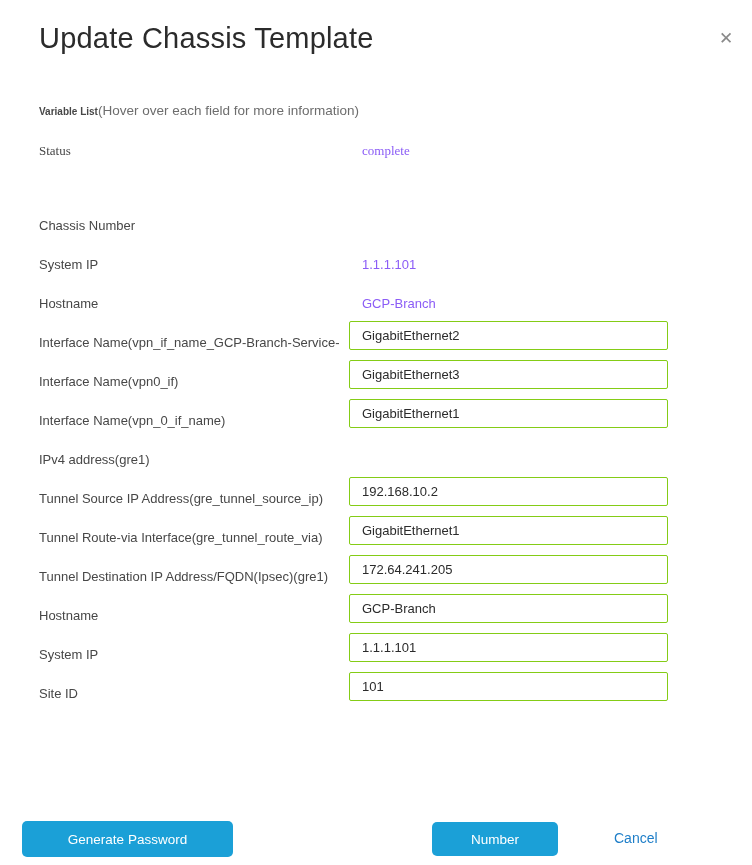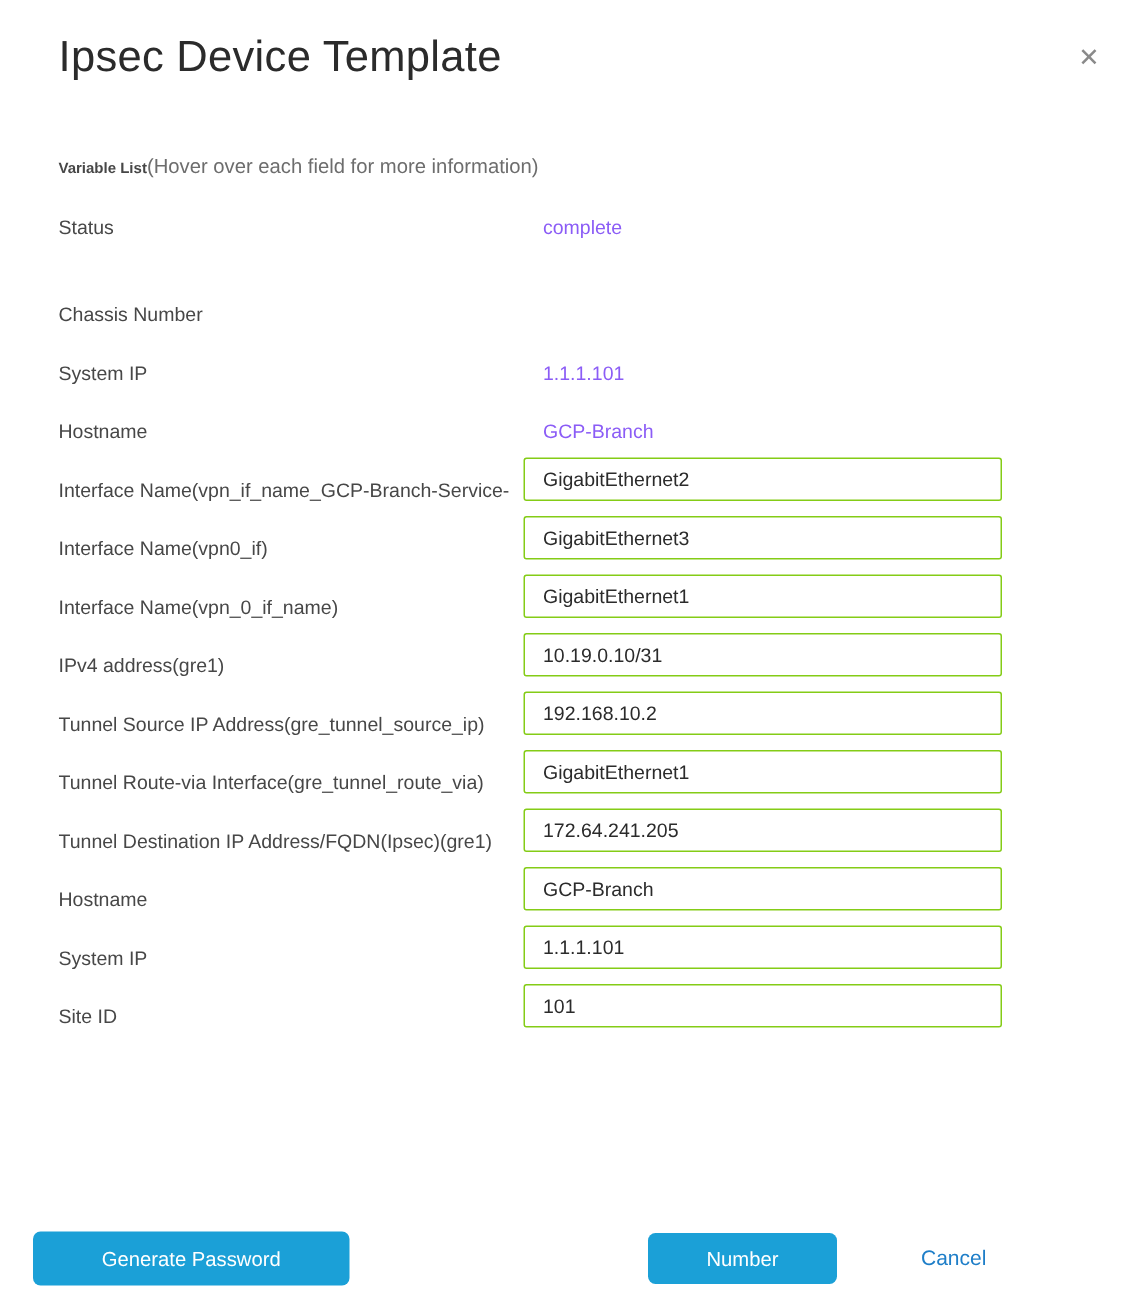--- a/index.html
+++ b/index.html
@@ -54,21 +54,21 @@
   }
   .row .label {
     flex: 0 0 310px;
     width: 310px;
     font-size: 13px;
     color: #474747;
     white-space: nowrap;
     overflow: hidden;
   }
   .static-row { height: 18px; margin-bottom: 21px; }
-  .static-row.big-gap { margin-bottom: 40px; }
+  .static-row.big-gap { margin-bottom: 56px; font-family: Liberation Serif, serif; }
   .static-row.small-gap { margin-bottom: 9px; }
   .static-row .value {
     font-size: 13px;
     color: #8b5cf6;
     padding-left: 13px;
     white-space: nowrap;
   }
   .input-row { height: 29px; margin-bottom: 10px; align-items: flex-end; }
   .input-row input {
     flex: 0 0 319px;
@@ -110,21 +110,21 @@
     font-family: "Liberation Sans", "DejaVu Sans", sans-serif;
   }
 </style>
 </head>
 <body>
 
 <div class="modal">
 
   <div class="close-btn">✕</div>
 
-  <h1 class="dialog-title">Ipsec Device Template</h1>
+  <h1 class="dialog-title">Update Chassis Template</h1>
 
   <div class="section-heading">
     <span class="heading-strong">Variable List</span><span>(Hover over each field for more information)</span>
   </div>
 
   <div class="fields">
 
     <div class="row static-row big-gap">
       <div class="label">Status</div>
       <div class="value">complete</div>
@@ -149,21 +149,20 @@
     <div class="row input-row">
       <div class="label">Interface Name(vpn0_if)</div>
       <input type="text" value="GigabitEthernet3" style="">
     </div>
     <div class="row input-row">
       <div class="label">Interface Name(vpn_0_if_name)</div>
       <input type="text" value="GigabitEthernet1" style="">
     </div>
     <div class="row input-row">
       <div class="label">IPv4 address(gre1)</div>
-      <input type="text" value="10.19.0.10/31" style="">
     </div>
     <div class="row input-row">
       <div class="label">Tunnel Source IP Address(gre_tunnel_source_ip)</div>
       <input type="text" value="192.168.10.2" style="">
     </div>
     <div class="row input-row">
       <div class="label">Tunnel Route-via Interface(gre_tunnel_route_via)</div>
       <input type="text" value="GigabitEthernet1" style="">
     </div>
     <div class="row input-row">

